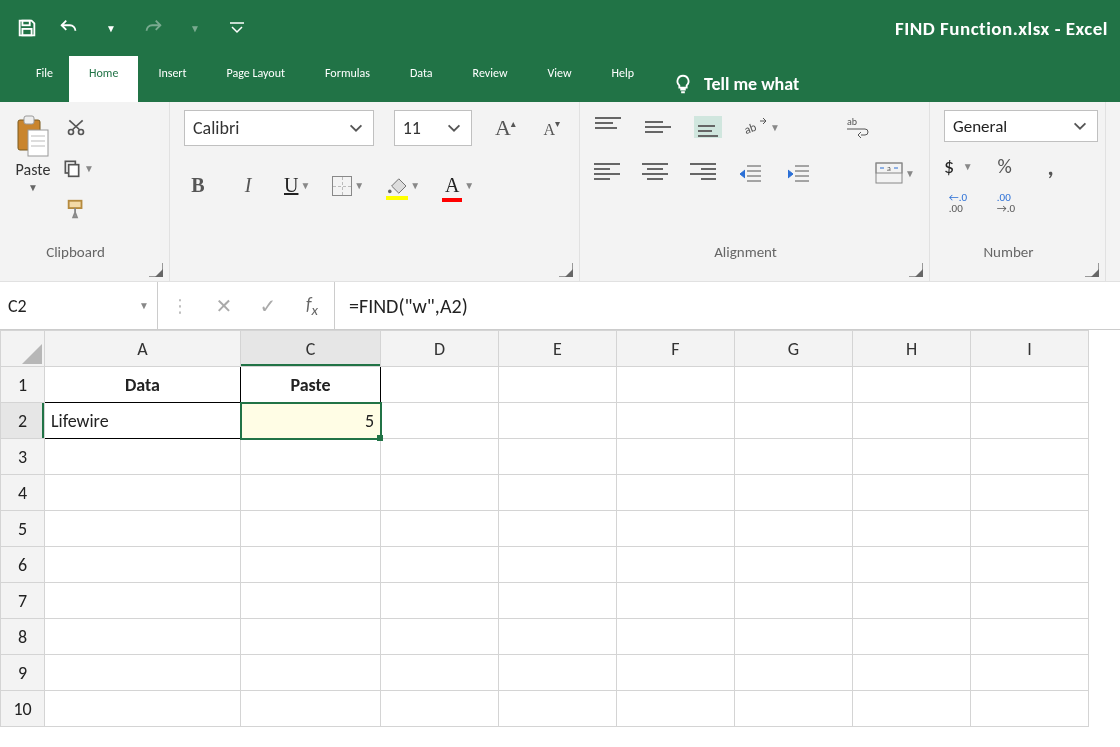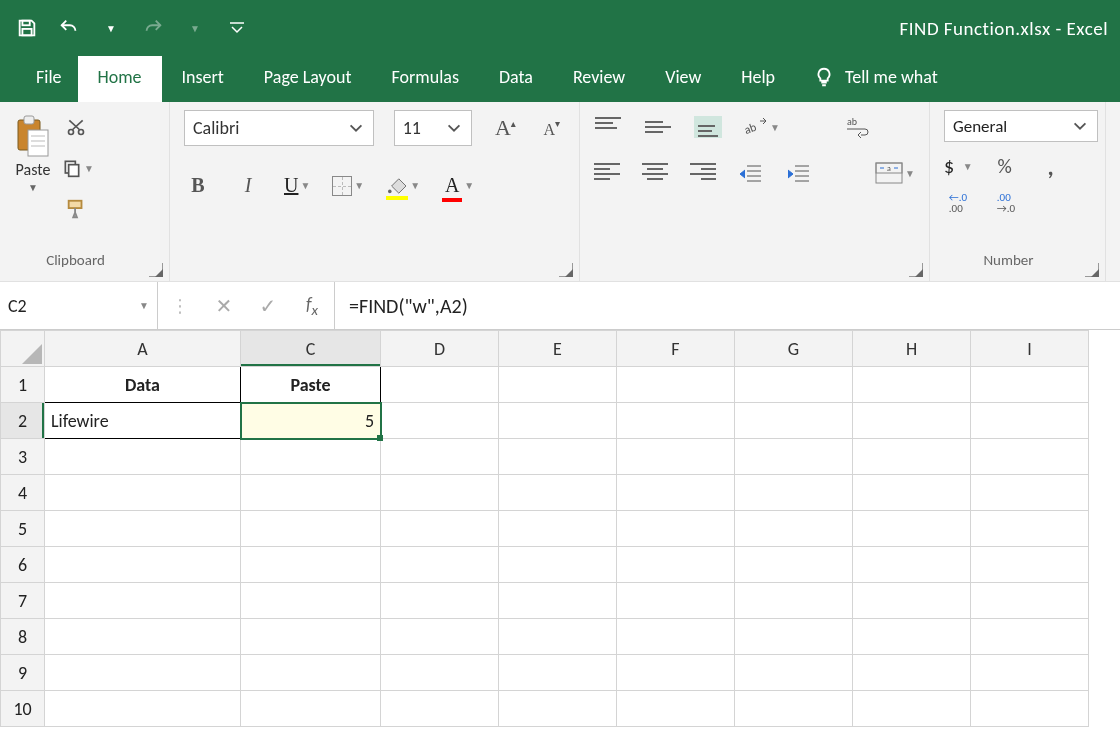--- a/index.html
+++ b/index.html
@@ -24,64 +24,64 @@
     padding: 0 12px;
     gap: 12px;
   }
   .qa-btn {
     width: 30px; height: 30px;
     display: flex; align-items: center; justify-content: center;
     color:#fff;
   }
   .qa-btn.disabled { opacity: 0.4; }
   .title-spacer { flex:1; }
-  .doc-title { font-size: 19px; letter-spacing: 0.5px; font-weight: 400;}
+  .doc-title { font-size: 19px; letter-spacing: 0.5px; font-weight: 700;}
   
   
   .tabs {
     background: #217346;
     height: 46px;
     display: flex;
     align-items: stretch;
     padding-left: 20px;
     gap: 0;
   }
   .tab {
     color: #fff;
-    font-size: 18px;
+    font-size: 12px;
     padding: 10px 20px 0 20px;
     cursor: pointer;
   }
   .tab.file { padding-left:16px; padding-right:16px;}
   .tab.active {
     background: #fff;
     color: #217346;
     font-weight:500;
   }
   .tellme {
-    display:flex; align-items:flex-start; gap:10px; color:#fff; font-size:18px; padding: 10px 0 0 18px;
+    display:flex; align-items:center; gap:10px; color:#fff; font-size:18px; padding: 10px 0 0 18px; font-weight: bold;
   }
 
   
   .ribbon {
     background: #f3f3f3;
     border-bottom: 1px solid #e1e1e1;
     height: 180px;
     display: flex;
   }
   .group {
     border-right: 1px solid #e1e1e1;
     position: relative;
     padding: 8px 14px 26px 14px;
     display:flex;
     flex-direction: column;
   }
   .group-label {
     position:absolute;
-    bottom:12px; left:0; right:18px; text-align:center;
+    bottom:20px; left:0; right:18px; text-align:center;
     color:#666; font-size:15px;
   }
   .group-launcher {
     position:absolute; bottom:4px; right:6px; width:14px;height:14px;
     border:1px solid #999; border-top:none;border-left:none;
   }
   .group-launcher::after{
     content:""; position:absolute; right:-1px; bottom:-1px;
     border:4px solid transparent; border-right-color:#666; border-bottom-color:#666;
   }
@@ -438,20 +438,21 @@
               <rect x="1" y="1" width="26" height="20" fill="none" stroke="#888"></rect>
               <rect x="1" y="1" width="26" height="10" fill="none" stroke="#888"></rect>
               <polyline points="5,6 9,6 M7,4 9,6 7,8" stroke="#2a6fd6" fill="none"></polyline>
               <polyline points="23,6 19,6 M21,4 19,6 21,8" stroke="#2a6fd6" fill="none"></polyline>
               <text x="12" y="9" font-size="8" fill="#555">a</text>
             </svg>
           <span class="drop-arrow">▼</span>
         </div>
       </div>
     </div>
+    <div class="group-label">Alignment</div>
     <div class="group-launcher"></div>
   </div>
 
   <div class="group number-group">
     <div class="num-combo">
       <span>General</span>
       <svg class="chev" viewBox="0 0 20 20">
           <polyline points="4,7 10,13 16,7" fill="none" stroke="#555" stroke-width="2"></polyline>
         </svg>
     </div>

